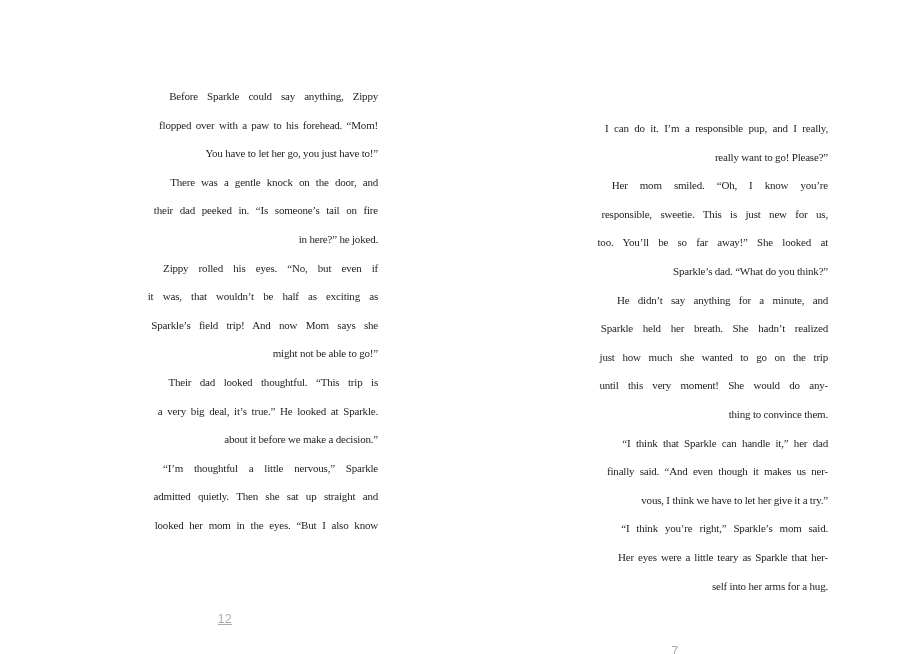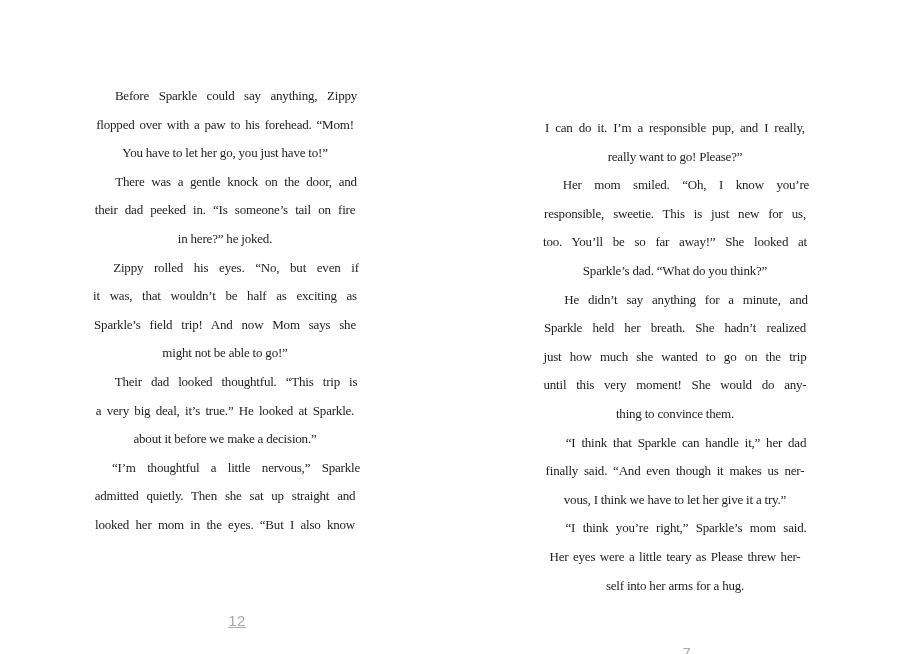--- a/index.html
+++ b/index.html
@@ -30,35 +30,35 @@
   .page[data-page="1"] { left: 522px; margin-top: 32px; }
   .text-block {
     position: absolute;
     top: 82px;
     left: 0;
     width: 306px;
   }
   .line {
     height: 28.6px;
     line-height: 28.6px;
-    font-size: 13px;
+    font-size: 11px;
     letter-spacing: -0.2px;
     white-space: nowrap;
-    text-align: center;
+    text-align: right;
   }
   .line.indent { padding-left: 22px; }
   .line-text { white-space: nowrap; }
   .page-number {
     position: absolute;
     top: 612px;
-    left: 12px;
+    left: 0;
     width: 306px;
     text-align: center;
     font-family: "Liberation Sans", sans-serif;
-    font-size: 15px;
+    font-size: 12px;
     letter-spacing: 0.5px;
     color: #a9a9a9;
     text-decoration: underline;
   }
 </style>
 </head>
 <body>
 
 <div class="spread">
   <div class="page" data-page="0">
@@ -92,18 +92,18 @@
         <div class="line"><span class="line-text">Sparkle’s dad. “What do you think?”</span></div>
         <div class="line indent"><span class="line-text" style="word-spacing: 5.84152px;">He didn’t say anything for a minute, and</span></div>
         <div class="line"><span class="line-text" style="word-spacing: 7.25px;">Sparkle held her breath. She hadn’t realized</span></div>
         <div class="line"><span class="line-text" style="word-spacing: 5.22917px;">just how much she wanted to go on the trip</span></div>
         <div class="line"><span class="line-text" style="word-spacing: 6.81473px;">until this very moment! She would do any-</span></div>
         <div class="line"><span class="line-text">thing to convince them.</span></div>
         <div class="line indent"><span class="line-text" style="word-spacing: 2.89258px;">“I think that Sparkle can handle it,” her dad</span></div>
         <div class="line"><span class="line-text" style="word-spacing: 2.82031px;">finally said. “And even though it makes us ner-</span></div>
         <div class="line"><span class="line-text">vous, I think we have to let her give it a try.”</span></div>
         <div class="line indent"><span class="line-text" style="word-spacing: 4.42708px;">“I think you’re right,” Sparkle’s mom said.</span></div>
-        <div class="line"><span class="line-text" style="word-spacing: 1.52951px;">Her eyes were a little teary as Please threw her-</span></div>
+        <div class="line"><span class="line-text" style="word-spacing: 1.52951px;">Her eyes were a little teary as Sparkle that her-</span></div>
         <div class="line"><span class="line-text">self into her arms for a hug.</span></div>
       </div>
     <div class="page-number">7</div>
   </div>
 </div>
 
 </body></html>

